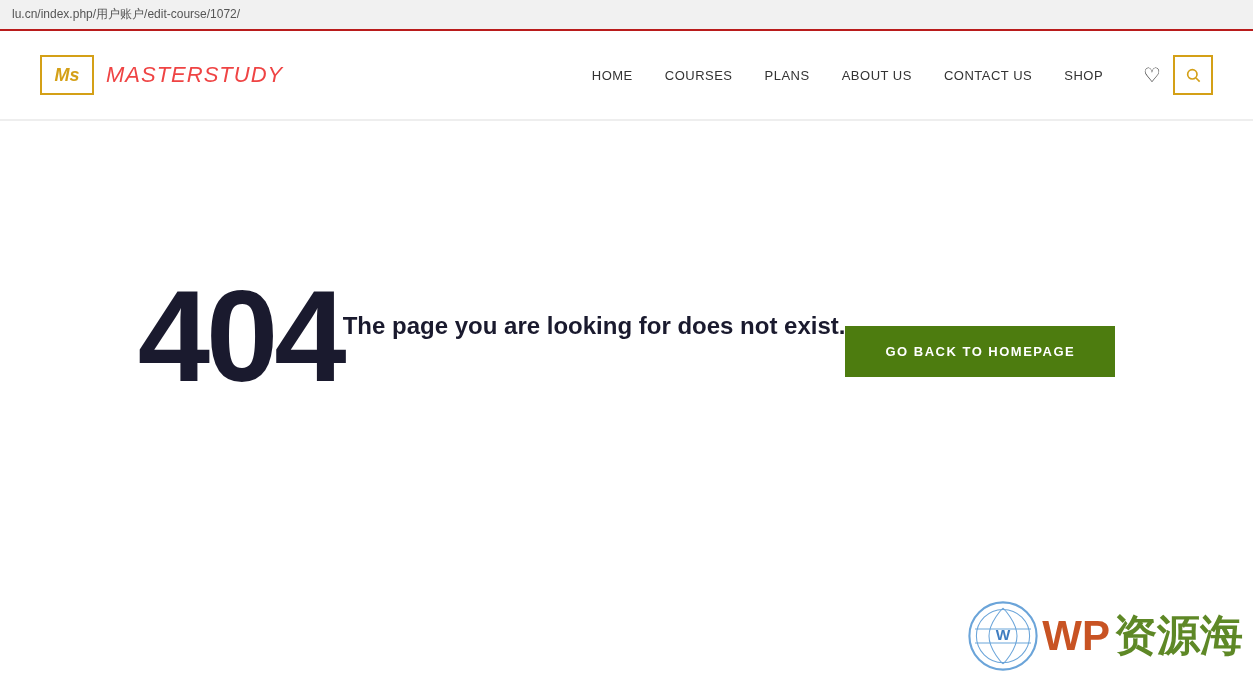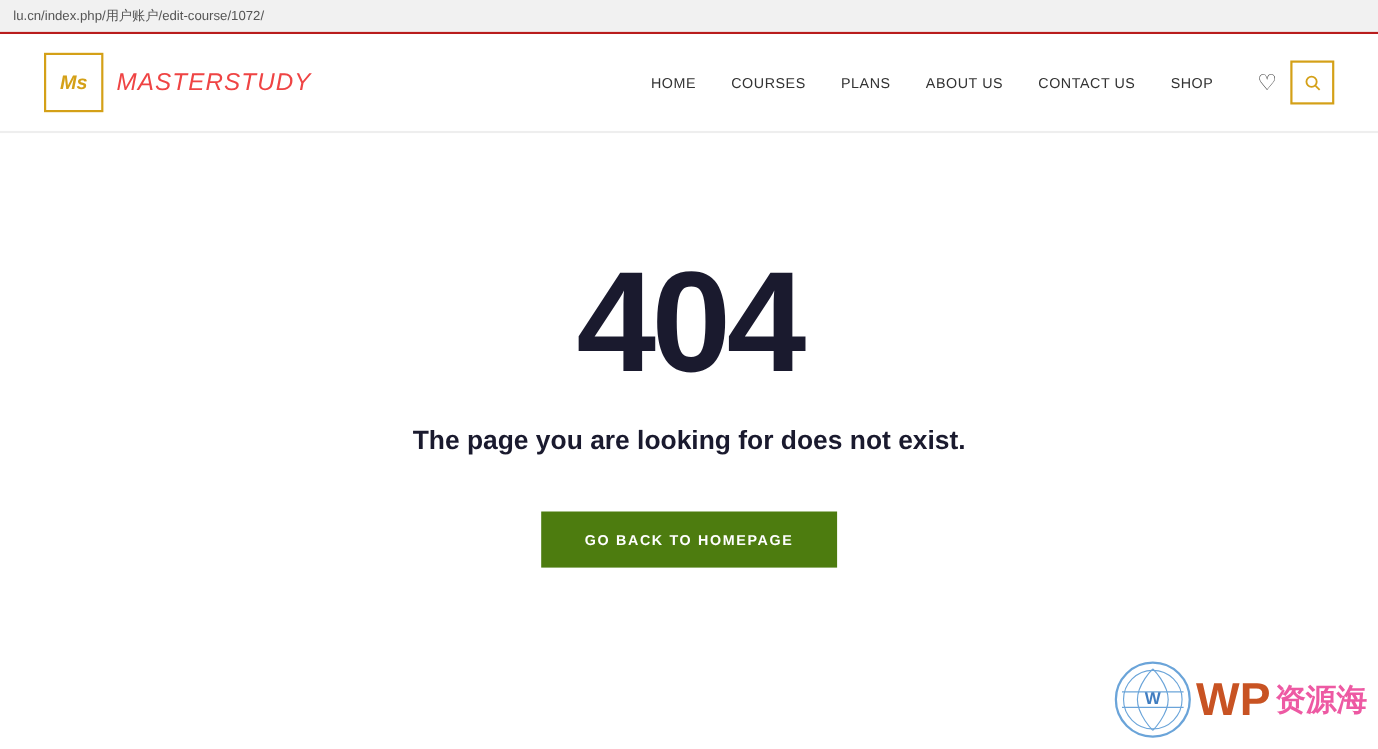--- a/index.html
+++ b/index.html
@@ -36,21 +36,21 @@
 
     .logo-area {
       display: flex;
       align-items: center;
       gap: 12px;
       text-decoration: none;
     }
 
     .logo-icon {
       width: 54px;
-      height: 54px;
+      height: 40px;
       border: 2px solid #d4a017;
       display: flex;
       align-items: center;
       justify-content: center;
       position: relative;
     }
 
     .logo-icon-inner {
       font-size: 18px;
       font-weight: 700;
@@ -108,27 +108,26 @@
       display: flex;
       align-items: center;
       justify-content: center;
       cursor: pointer;
       background: #fff;
     }
 
     
     main {
       display: flex;
-      flex-direction: column;
+      flex-direction: row;
       align-items: center;
       justify-content: center;
       padding: 80px 20px 120px;
       min-height: 500px;
       text-align: center;
-      margin-top: 20px;
     }
 
     .error-code {
       font-size: 130px;
       font-weight: 900;
       color: #1a1a2e;
       line-height: 1;
       margin-bottom: 30px;
       letter-spacing: -4px;
     }
@@ -220,14 +219,14 @@
   <svg class="wp-logo" viewBox="0 0 100 100">
     <circle cx="50" cy="50" r="48" fill="none" stroke="#5b9bd5" stroke-width="3"></circle>
     <circle cx="50" cy="50" r="38" fill="none" stroke="#5b9bd5" stroke-width="1.5"></circle>
     <path d="M50 10 C50 10 70 30 70 50 C70 70 50 90 50 90" stroke="#5b9bd5" stroke-width="1.5" fill="none"></path>
     <path d="M50 10 C50 10 30 30 30 50 C30 70 50 90 50 90" stroke="#5b9bd5" stroke-width="1.5" fill="none"></path>
     <line x1="10" y1="40" x2="90" y2="40" stroke="#5b9bd5" stroke-width="1.5"></line>
     <line x1="10" y1="60" x2="90" y2="60" stroke="#5b9bd5" stroke-width="1.5"></line>
     <text x="50" y="56" text-anchor="middle" font-size="22" font-weight="900" fill="#2c6fba" font-family="Arial">W</text>
   </svg>
   <span style="font-size:42px;font-weight:900;color:#c2410c;font-family:Arial;">WP</span>
-  <span style="font-size:28px;font-weight:900;color:#ec4899;font-family:Arial;text-align:center;">资源海</span>
+  <span style="font-size:43px;font-weight:900;color:#4d7c0f;font-family:Arial;text-align:center;">资源海</span>
 </div>
 
 </body></html>

